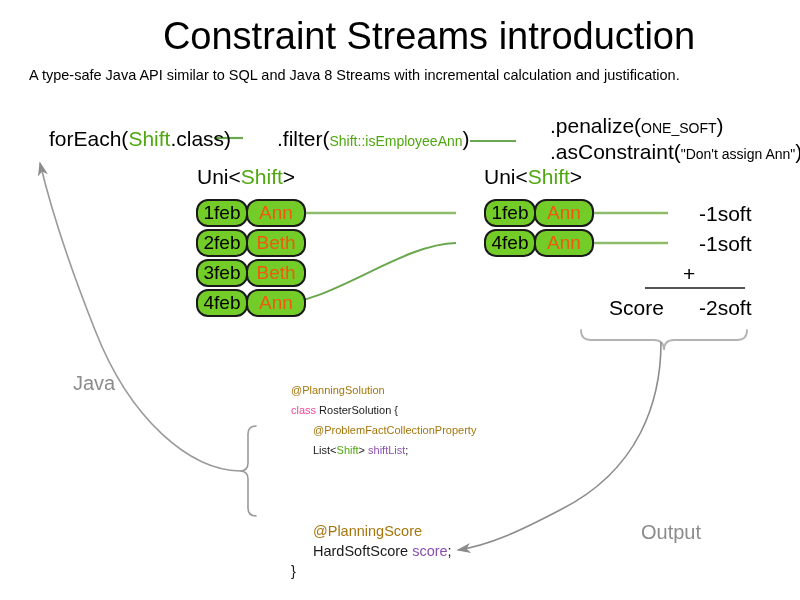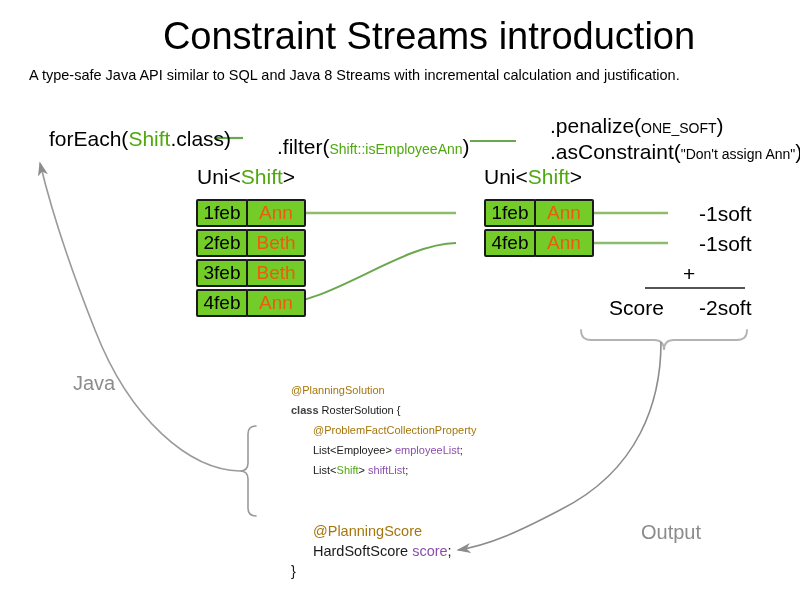--- a/index.html
+++ b/index.html
@@ -42,38 +42,38 @@
     color: #000;
   }
 
   
   .api-text { font-size: 21px; color: #000; white-space: nowrap; }
   .api-small { font-size: 14px; }
   .green { color: #4fa80f; }
   .green-code { color: #4fa80f; }
 
   #api-foreach { left: 20px; top: 127px; }
-  #api-filter  { left: 248px; top: 127px; margin-top: 8px; }
+  #api-filter  { left: 248px; top: 127px; }
   #api-penalize { left: 521px; top: 114px; }
   #api-asconstraint { left: 521px; top: 140px; }
 
   
   .uni-label { font-size: 21px; color: #000; white-space: nowrap; }
   #uni-left  { left: 168px; top: 165px; }
   #uni-right { left: 455px; top: 165px; }
 
   
   .tuple-row {
     display: flex;
     align-items: stretch;
   }
   .tuple-cell {
     background: #73cc28;
     border: 2px solid #1a1a1a;
-    border-radius: 2px;
+    border-radius: 12px;
     box-sizing: border-box;
     height: 28px;
     line-height: 24px;
     font-size: 19px;
     padding: 0 4px;
     text-align: center;
     white-space: nowrap;
   }
   .tuple-cell.date { color: #000000; min-width: 52px; }
   .tuple-cell.name { color: #ef5a10; min-width: 60px; margin-left: -2px; }
@@ -94,21 +94,21 @@
   #code-block {
     left: 262px; top: 380px;
     font-size: 11px;
     line-height: 20px;
     white-space: nowrap;
   }
   .code-line { height: 20px; }
   .indent1 { padding-left: 22px; }
   .indent-close { padding-left: 0px; }
   .ann { color: #a5760b; }
-  .kw { color: #404040; font-weight: bold; }
+  .kw { color: #ec4899; font-weight: normal; }
   .var { color: #8b4fae; }
   .plain { color: #1a1a1a; }
   #code-score-block { left: 262px; top: 521px; font-size: 14.5px; line-height: 20px; white-space: nowrap; }
 
   
   .flow-label {
     font-size: 20px;
     color: #8c8c8c;
     white-space: nowrap;
   }
@@ -196,21 +196,20 @@
 <div class="abs score-soft" id="soft-1">-1soft</div>
 <div class="abs score-soft" id="soft-2">-1soft</div>
 <div class="abs score-soft" id="plus-sign">+</div>
 <div class="abs score-soft" id="score-word">Score</div>
 <div class="abs score-soft" id="score-total">-2soft</div>
 
 <div class="abs" id="code-block">
   <div class="code-line ann">@PlanningSolution</div>
   <div class="code-line"><span class="kw">class</span><span class="plain"> RosterSolution {</span></div>
   <div class="code-line ann indent1">@ProblemFactCollectionProperty</div>
-  <div class="code-line indent1"><span class="plain">List&lt;Employee&gt; </span><span class="var">employeeList</span><span class="plain">;</span></div>
   <div class="code-line indent1"><span class="plain">List&lt;</span><span class="green-code">Shift</span><span class="plain">&gt; </span><span class="var">shiftList</span><span class="plain">;</span></div>
 </div>
 
 <div class="abs" id="code-score-block">
   <div class="code-line ann indent1">@PlanningScore</div>
   <div class="code-line indent1"><span class="plain">HardSoftScore </span><span class="var">score</span><span class="plain">;</span></div>
   <div class="code-line plain indent-close">}</div>
 </div>
 
 <div class="abs flow-label" id="label-input">Java</div>

